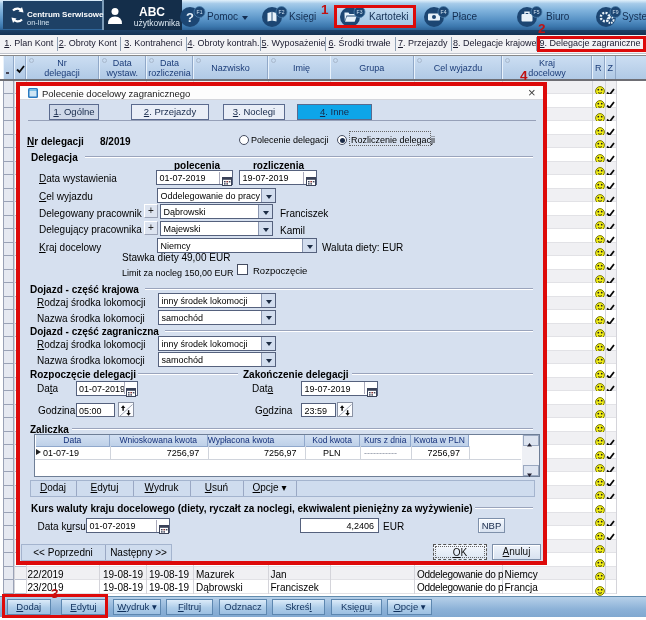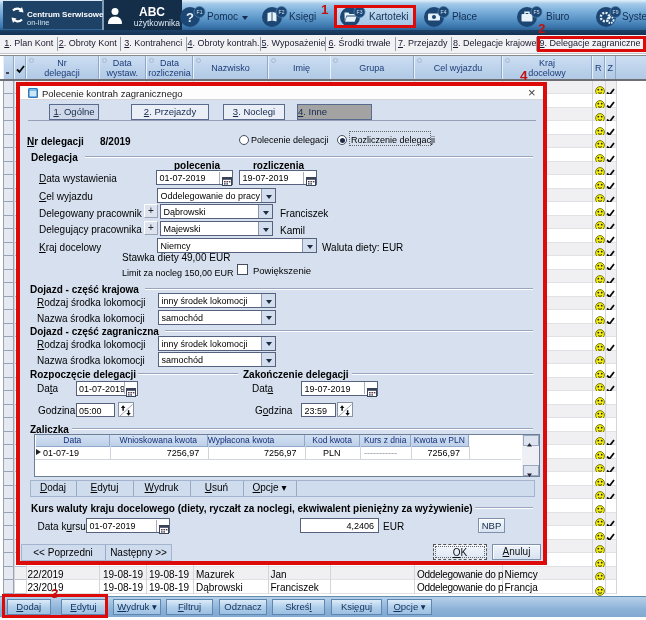--- a/index.html
+++ b/index.html
@@ -587,26 +587,26 @@
 <div class="tbtn" style="left:272px;width:53px;">Skreś<u>l</u></div>
 <div class="tbtn" style="left:331px;width:51px;">Ksi<u>ę</u>guj</div>
 <div class="tbtn" style="left:387px;width:45px;"><u>O</u>pcje ▾</div>
 <div class="a" style="left:20px;top:85px;width:523px;height:476px;background:#d6e0ef;z-index:10;"></div>
 <div class="a" style="left:20px;top:85px;width:523px;height:15px;background:#fdfdfd;border-bottom:1px solid #d4d6dc;box-sizing:border-box;z-index:11;"></div>
 <svg class="a" style="left:28px;top:88px;z-index:11;" width="10" height="10" viewBox="0 0 10 10">
     <rect x="0" y="0" width="10" height="10" rx="1.5" fill="#2a7ac0"></rect>
     <rect x="1.5" y="3" width="7" height="5.5" fill="#cfe6f4"></rect>
     <rect x="1.5" y="1.2" width="7" height="1.6" fill="#8fd0ee"></rect>
   </svg>
-<div class="a" style="left:42px;top:87.5px;font-size:9.5px;color:#1a1a1a;z-index:11;">Polecenie kontrah zagranicznego</div>
+<div class="a" style="left:42px;top:87.5px;font-size:9.5px;color:#1a1a1a;z-index:11;">Polecenie docelowy zagranicznego</div>
 <div class="a" style="left:528px;top:84.5px;font-size:13px;color:#3c3c3c;z-index:11;">×</div>
 <div class="a" style="left:49px;top:104px;width:50px;height:16px;background:#cfd9e9;border:1px solid #5a6a8e;box-sizing:border-box;font-size:9.5px;color:#16294a;text-align:center;line-height:14px;z-index:11;"><u>1</u>. Ogólne</div>
 <div class="a" style="left:131px;top:104px;width:78px;height:16px;background:#e9eef7;border:1px solid #5a6a8e;box-sizing:border-box;font-size:9.5px;color:#16294a;text-align:center;line-height:14px;z-index:11;"><u>2</u>. Przejazdy</div>
 <div class="a" style="left:223px;top:104px;width:62px;height:16px;background:#e9eef7;border:1px solid #5a6a8e;box-sizing:border-box;font-size:9.5px;color:#16294a;text-align:center;line-height:14px;z-index:11;"><u>3</u>. Noclegi</div>
-<div class="a" style="left:297px;top:104px;width:75px;height:16px;background:#a3a3a3;border:1px solid #5a6a8e;box-sizing:border-box;font-size:9.5px;color:#16294a;line-height:14px;z-index:11;"><u>4</u>. Inne</div>
+<div class="a" style="left:297px;top:104px;width:75px;height:16px;background:#0ea5e9;border:1px solid #5a6a8e;box-sizing:border-box;font-size:9.5px;color:#16294a;text-align:center;line-height:14px;z-index:11;"><u>4</u>. Inne</div>
 <div class="a" style="left:28px;top:120px;width:508px;height:1px;background:#96a0b8;z-index:11;"></div>
 <div class="b" style="left:27px;top:136px;z-index:11;"><u>N</u>r delegacji</div>
 <div class="b" style="left:100px;top:136px;z-index:11;">8/2019</div>
 <div class="a" style="left:239px;top:135px;width:8px;height:8px;border:1px solid #444c60;border-radius:50%;background:#fff;z-index:11;"></div>
 <div class="lbl" style="left:251px;top:135px;font-size:9px;z-index:11;">Polecenie delegacji</div>
 <div class="a" style="left:337px;top:135px;width:8px;height:8px;border:1px solid #444c60;border-radius:50%;background:#fff;z-index:11;"></div>
 <div class="a" style="left:339.5px;top:137.5px;width:5px;height:5px;border-radius:50%;background:#1c2c48;z-index:11;"></div>
 <div class="a" style="left:348.5px;top:131px;width:82px;height:15px;border:1px dotted #666;box-sizing:border-box;z-index:11;"></div>
 <div class="lbl" style="left:351px;top:135px;font-size:9px;z-index:11;">Rozliczenie delegacji</div>
 <div class="b" style="left:31px;top:152px;z-index:11;">Delegacja</div>
@@ -651,21 +651,21 @@
 <div class="fld" style="left:160px;top:221px;width:113px;height:15px;z-index:11;">Majewski</div>
 <div class="dbtn" style="left:258px;top:222px;width:14px;height:13px;z-index:11;"></div>
 <div class="lbl" style="left:280px;top:224.5px;z-index:11;">Kamil</div>
 <div class="lbl" style="left:39px;top:241.5px;z-index:11;"><u>K</u>raj docelowy</div>
 <div class="fld" style="left:157px;top:238px;width:160px;height:15px;z-index:11;">Niemcy</div>
 <div class="dbtn" style="left:302px;top:239px;width:14px;height:13px;z-index:11;"></div>
 <div class="lbl" style="left:322px;top:241.5px;z-index:11;">Waluta diety: EUR</div>
 <div class="lbl" style="left:122px;top:252px;font-size:10px;z-index:11;">Stawka diety 49,00 EUR</div>
 <div class="lbl" style="left:122px;top:268px;font-size:9px;z-index:11;">Limit za nocleg 150,00 EUR</div>
 <div class="a" style="left:237px;top:264px;width:9px;height:9px;background:#fff;border:1px solid #444c60;z-index:11;"></div>
-<div class="lbl" style="left:253px;top:265px;font-size:9.5px;z-index:11;">Powiększenie</div>
+<div class="lbl" style="left:253px;top:265px;font-size:9.5px;z-index:11;">Rozpoczęcie</div>
 <div class="b" style="left:30px;top:284px;z-index:11;">Dojazd - część krajowa</div>
 <div class="etch" style="left:145px;top:288px;width:388px;z-index:11;"></div>
 <div class="lbl" style="left:37px;top:296.5px;z-index:11;"><u>R</u>odzaj środka lokomocji</div>
 <div class="fld" style="left:158px;top:293px;width:118px;height:15px;z-index:11;">inny środek lokomocji</div>
 <div class="dbtn" style="left:261px;top:294px;width:14px;height:13px;z-index:11;"></div>
 <div class="lbl" style="left:37px;top:312.5px;z-index:11;">Nazwa środka lokomocji</div>
 <div class="fld" style="left:158px;top:309.5px;width:118px;height:15px;z-index:11;">samochód</div>
 <div class="dbtn" style="left:261px;top:310.5px;width:14px;height:13px;z-index:11;"></div>
 <div class="b" style="left:30px;top:325.5px;z-index:11;">Dojazd - część zagraniczna</div>
 <div class="etch" style="left:165px;top:329.5px;width:368px;z-index:11;"></div>

